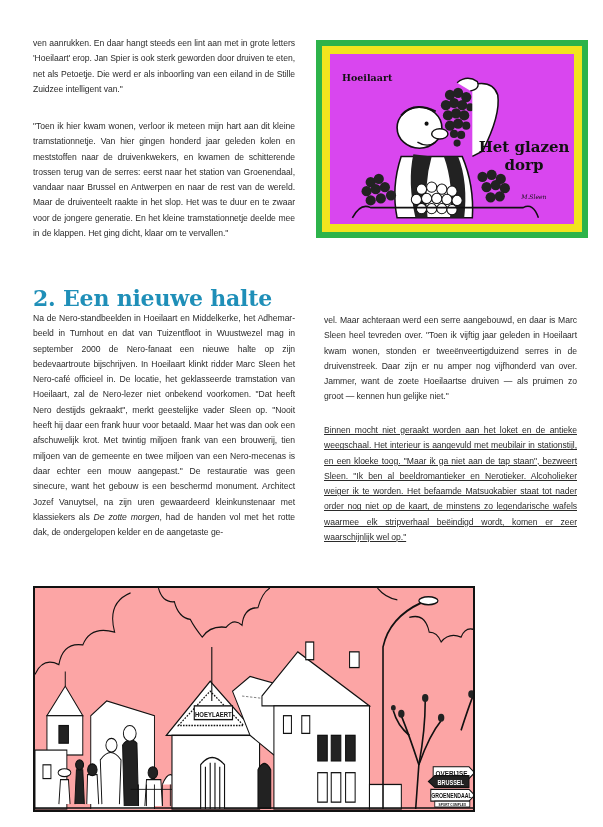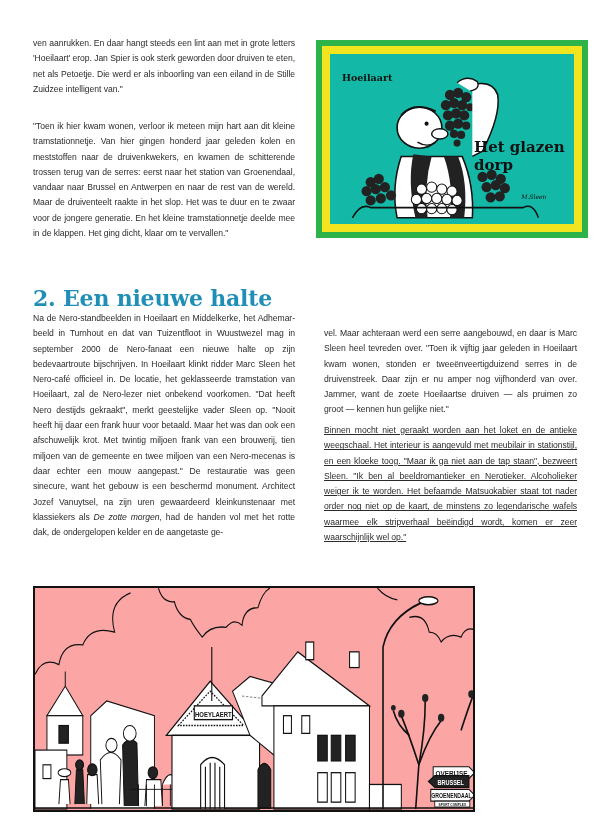--- a/index.html
+++ b/index.html
@@ -14,21 +14,21 @@
       font-size: 8.6px;
       line-height: 15.3px;
       text-align: justify;
       color: #2b2b2b;
       letter-spacing: -0.05px;
     }
     .para em { font-style: italic; }
     #p1 { left: 33px; top: 36px; width: 262px; }
     #p2 { left: 33px; top: 119px; width: 262px; }
     #p3 { left: 33px; top: 311px; width: 262px; }
-    #p4 { left: 324px; top: 326px; width: 253px; }
+    #p4 { left: 324px; top: 313px; width: 253px; }
     #p5 { left: 324px; top: 423px; width: 253px; text-decoration: underline; }
 
     #heading {
       position: absolute;
       left: 33px; top: 285px;
       font-family: "DejaVu Serif", serif;
       font-weight: bold;
       font-size: 22px;
       color: #1f8fb8;
       letter-spacing: -0.2px;
@@ -43,23 +43,24 @@
       padding: 6px;
     }
     #postcard .yellow {
       width: 100%; height: 100%;
       background: #f2e41e;
       padding: 8px;
       position: relative;
     }
     #postcard .inner {
       width: 100%; height: 100%;
-      background: #14b8a6;
+      background: #d946ef;
       position: relative;
       overflow: hidden;
+      text-align: center;
     }
     .pc-title {
       position: absolute;
       font-family: "DejaVu Serif", serif;
       font-weight: bold;
       color: #111;
     }
     #pc-title1 { left: 12px; top: 18px; font-size: 9.5px; }
     #pc-title2 { left: 144px; top: 84px; font-size: 15px; }
     #pc-art { position: absolute; left: 0; top: 0; width: 100%; height: 100%; }

